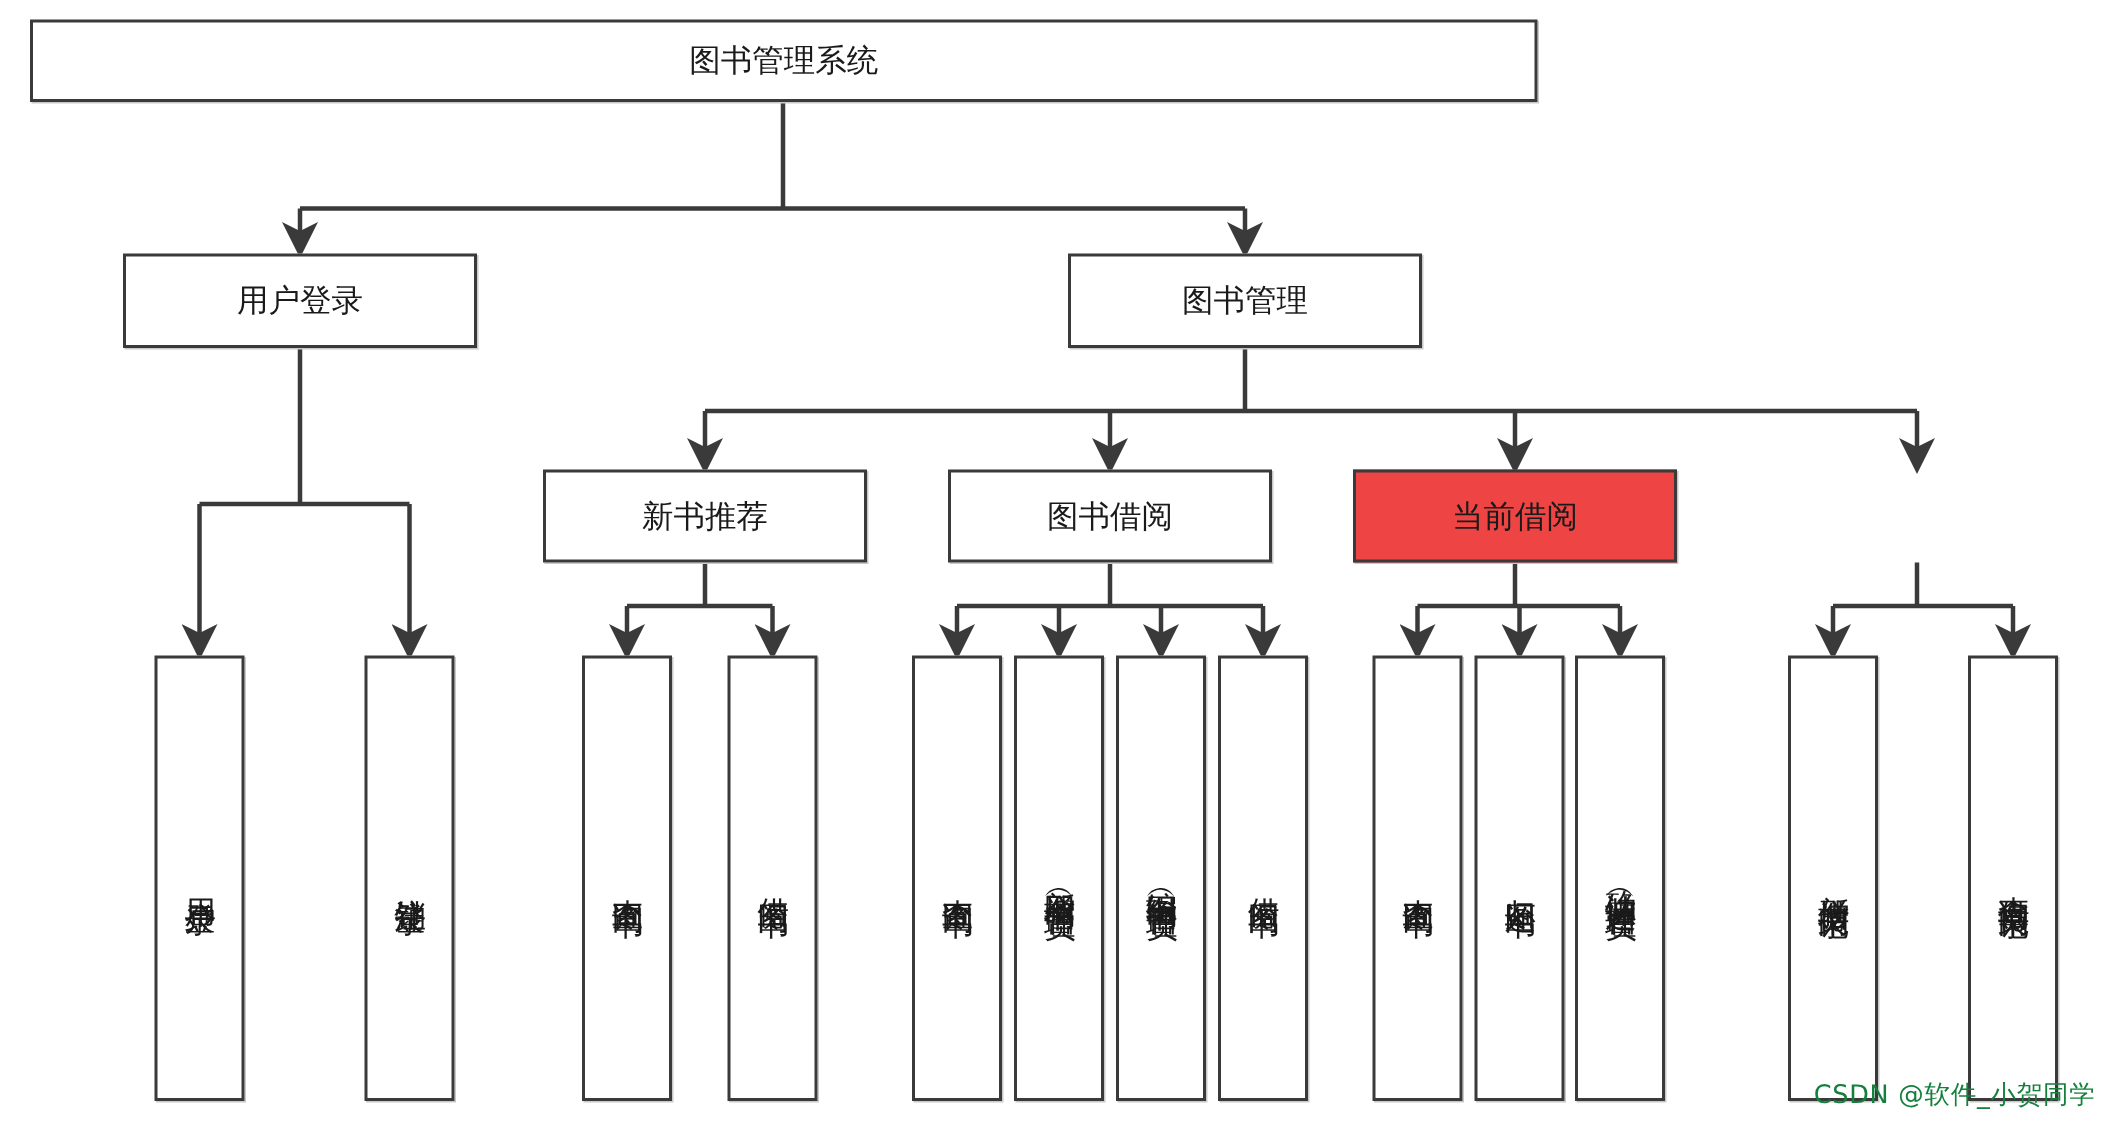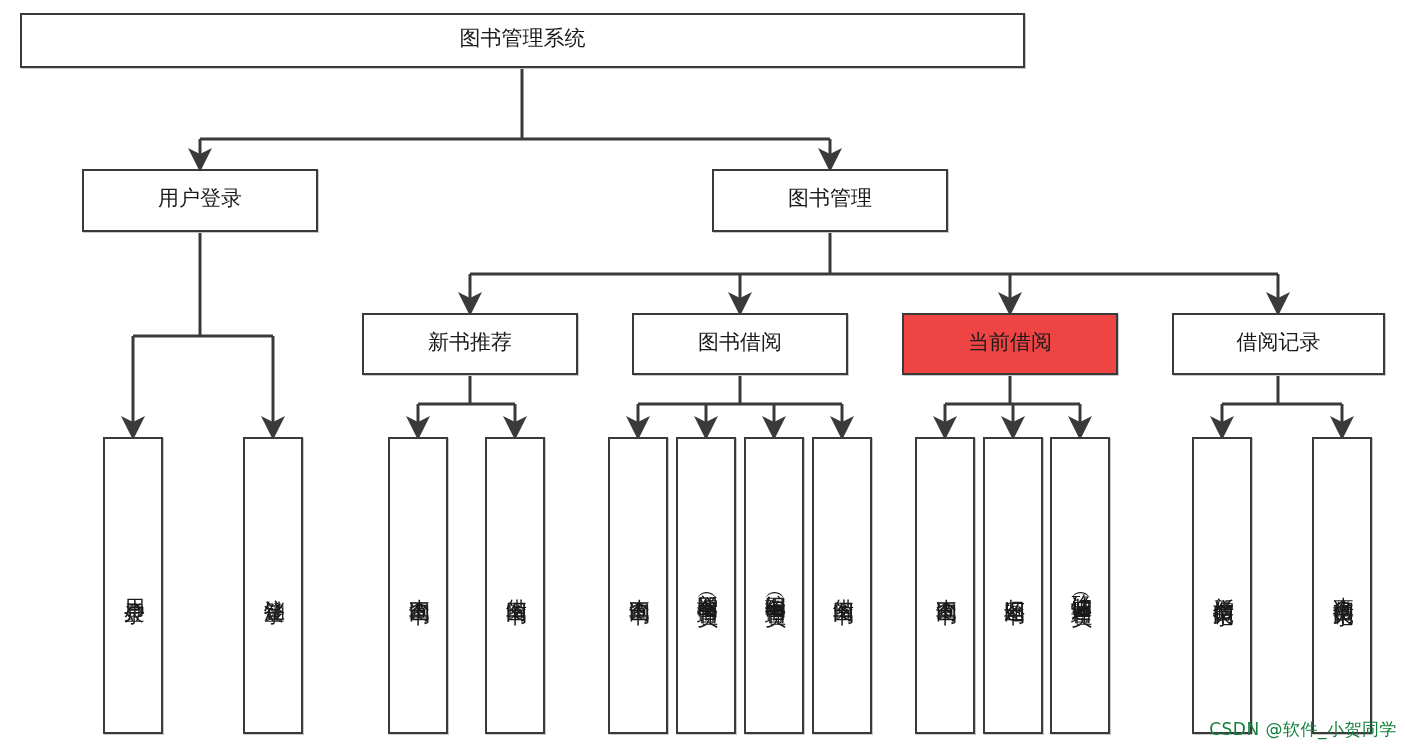--- a/index.html
+++ b/index.html
@@ -31,21 +31,20 @@
     display: flex;
     align-items: center;
     justify-content: center;
     color: #1a1a1a;
     box-shadow: 1px 1px 0 #c9c9c9;
   }
   .node .label {
     line-height: 1.18;
     text-align: right;
     white-space: pre;
-    font-family: Liberation Mono, monospace;
   }
   .h-node .label {
     font-size: 21px;
   }
   .root .label {
     font-size: 21px;
   }
   .v-node {
     align-items: center;
     justify-content: center;
@@ -137,23 +136,20 @@
 
   <div class="node h-node" style="left: 712px; top: 169px; width: 236px; height: 63px; border-color: rgb(58, 58, 58); background: rgb(255, 255, 255); color: rgb(26, 26, 26);">
     <span class="label">图书管理</span>
   </div>
   <div class="node h-node" style="left: 632px; top: 313px; width: 216px; height: 62px; border-color: rgb(58, 58, 58); background: rgb(255, 255, 255); color: rgb(26, 26, 26);">
     <span class="label">图书借阅</span>
   </div>
   <div class="node h-node" style="left: 902px; top: 313px; width: 216px; height: 62px; border-color: rgb(58, 58, 58); background: #ef4444; color: rgb(26, 26, 26);">
     <span class="label">当前借阅</span>
   </div>
-  <div class="node h-node" style="left: 1172px; top: 313px; width: 213px; height: 62px; border-color: rgb(58, 58, 58); background: rgb(255, 255, 255); color: rgb(26, 26, 26);">
-    <span class="label">借阅记录</span>
-  </div>
 
   <div class="node v-node" style="left: 103px; top: 437px; width: 60px; height: 297px; border-color: rgb(58, 58, 58); background: rgb(255, 255, 255); color: rgb(26, 26, 26);">
     <span class="label">用户登录</span>
   </div>
   <div class="node v-node" style="left: 243px; top: 437px; width: 60px; height: 297px; border-color: rgb(58, 58, 58); background: rgb(255, 255, 255); color: rgb(26, 26, 26);">
     <span class="label">注销登录</span>
   </div>
   <div class="node v-node" style="left: 388px; top: 437px; width: 60px; height: 297px; border-color: rgb(58, 58, 58); background: rgb(255, 255, 255); color: rgb(26, 26, 26);">
     <span class="label">查询图书</span>
   </div>

